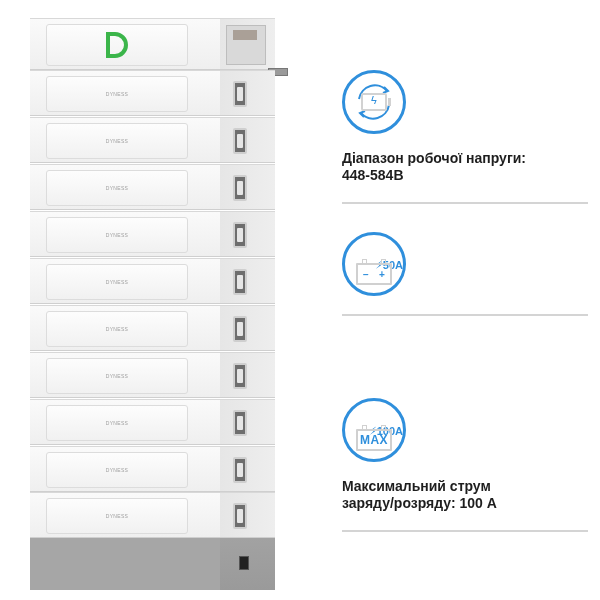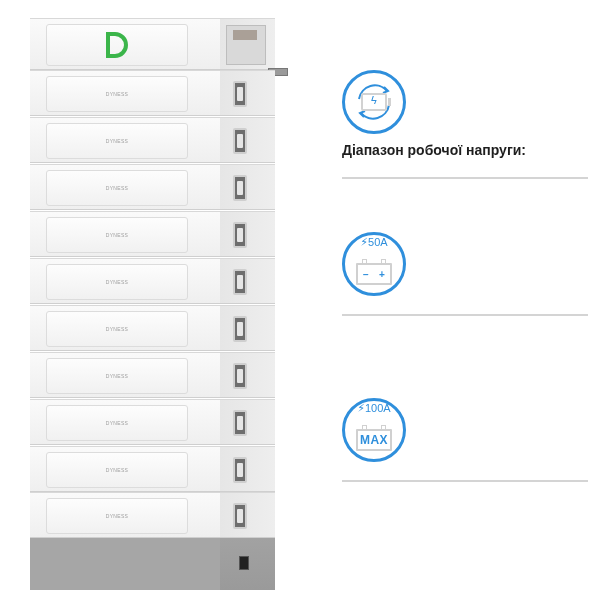--- a/index.html
+++ b/index.html
@@ -66,21 +66,21 @@
   }
 
   
   .feature { position: absolute; left: 342px; width: 246px; }
   .feature .icon-circle {
     width: 64px; height: 64px; border-radius: 50%;
     border: 3px solid #2f8fdc; background: #fff;
     position: relative;
   }
   .feature .title {
-    margin-top: 8px; font-size: 14px; font-weight: bold; color: #1e1e1e; line-height: 17px;
+    margin-top: 16px; font-size: 14px; font-weight: bold; color: #1e1e1e; line-height: 17px;
   }
   .feature .divider { margin-top: 18px; height: 2px; background: #d4d4d4; }
 
   .f1 { top: 70px; }
   .f2 { top: 232px; }
   .f3 { top: 398px; }
 
   .batt-small {
     position: absolute; left: 16px; top: 20px; width: 26px; height: 18px;
     border: 2px solid #d2d2d2; border-radius: 2px;
@@ -96,22 +96,22 @@
     border: 2px solid #d0d0d0; border-radius: 1px;
     display: flex; align-items: center; justify-content: space-around;
     font-size: 10px; color: #2f8fdc; font-weight: bold;
   }
   .car-batt .term-l, .car-batt .term-r {
     position: absolute; top: -6px; width: 5px; height: 4px; border: 1.5px solid #d0d0d0; border-bottom: none;
   }
   .car-batt .term-l { left: 4px; }
   .car-batt .term-r { right: 4px; }
   .amp-label {
-    position: absolute; left: 0; top: 1px; width: 100%; text-align: center;
-    font-size: 11px; font-weight: normal; color: #2f8fdc;
+    position: absolute; left: 0; top: 24px; width: 100%; text-align: right;
+    font-size: 11px; font-weight: bold; color: #2f8fdc;
   }
   .max-text { font-size: 12px; font-weight: bold; color: #2f8fdc; letter-spacing: 0.5px; }
 </style>
 </head>
 <body>
 
 <div class="stack">
   <div class="module top-module">
     <div class="front"></div>
     <div class="panel">
@@ -216,20 +216,21 @@
       <path d="M33 8 L37 12 L32 14" fill="none" stroke="#2f8fdc" stroke-width="2"></path>
       <path d="M38 26 A16 16 0 0 1 10 34" fill="none" stroke="#2f8fdc" stroke-width="2"></path>
       <path d="M13 38 L9 34 L14 32" fill="none" stroke="#2f8fdc" stroke-width="2"></path>
     </svg>
     <div class="batt-small">
       <span class="bolt">ϟ</span>
     </div>
   </div>
   <div class="title">
     <div>Діапазон робочої напруги:</div>
+    <div>448-584В</div>
   </div>
   <div class="divider"></div>
 </div>
 
 <div class="feature f2">
   <div class="icon-circle">
     <div class="amp-label">⚡50A</div>
     <div class="car-batt">
       <span class="term-l"></span>
         <span class="term-r"></span>
@@ -244,14 +245,18 @@
 
 <div class="feature f3">
   <div class="icon-circle">
     <div class="amp-label">⚡100A</div>
     <div class="car-batt">
       <span class="term-l"></span>
         <span class="term-r"></span>
       <span class="max-text">MAX</span>
     </div>
   </div>
+  <div class="title">
+    <div>Максимальний струм</div>
+    <div>заряду/розряду: 100 А</div>
+  </div>
   <div class="divider"></div>
 </div>
 
 </body></html>

